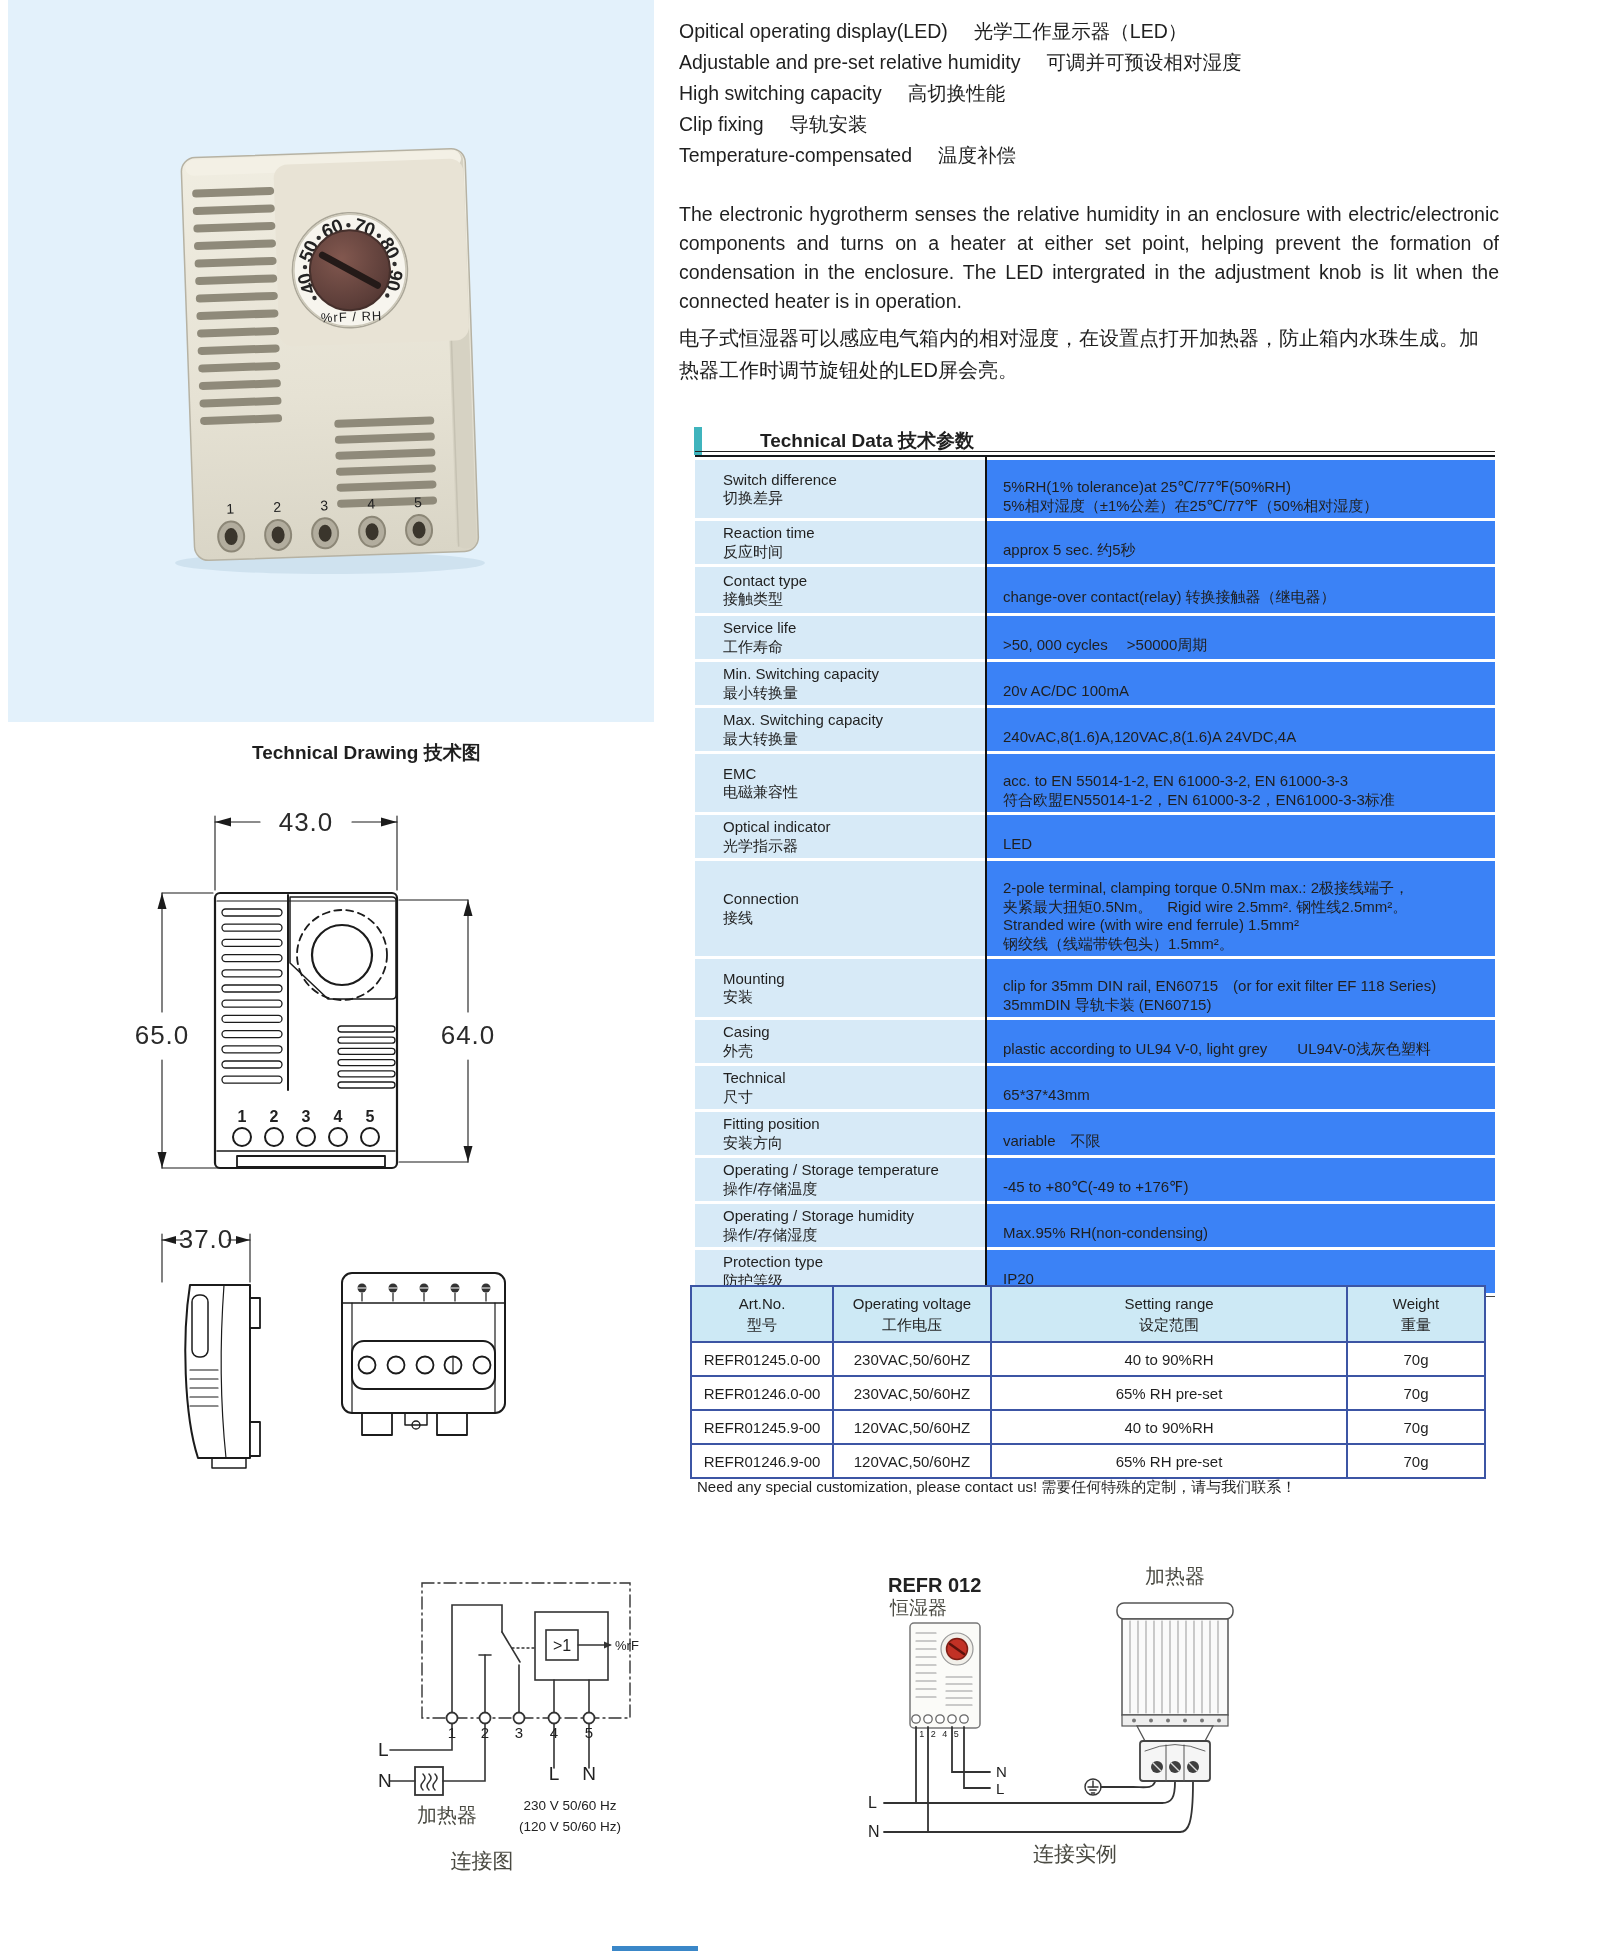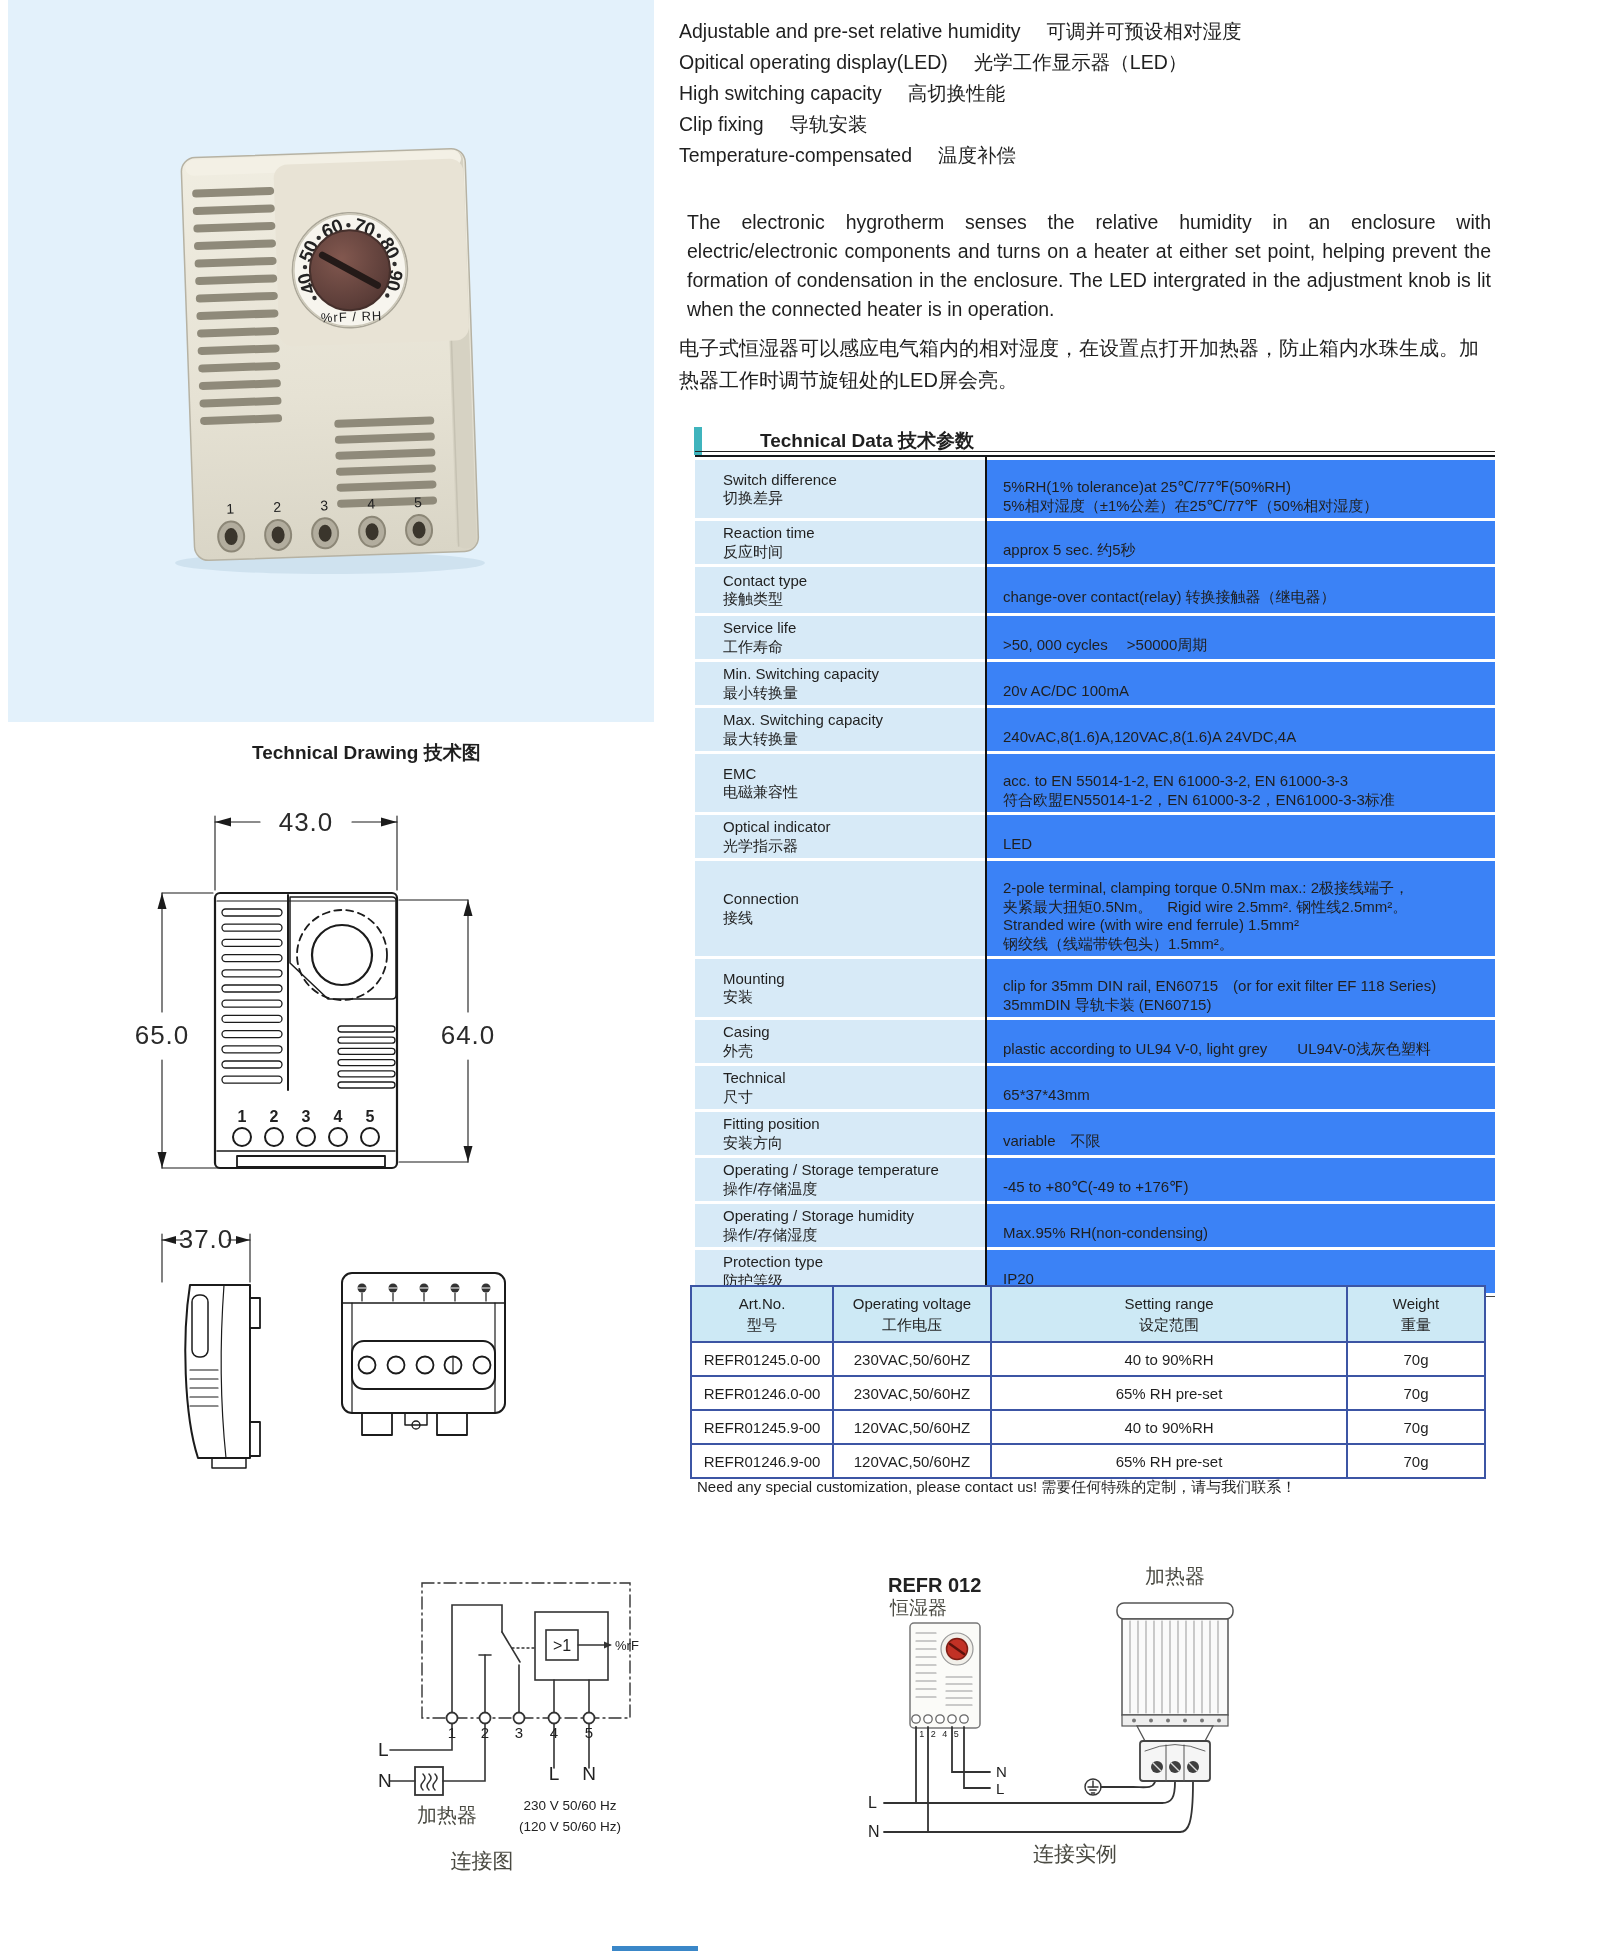--- a/index.html
+++ b/index.html
@@ -7,21 +7,21 @@
        font-family:"Liberation Sans","DejaVu Sans",sans-serif;color:#1f1f1f;}
   .abs{position:absolute;}
   
   .photo-panel{left:8px;top:0;width:646px;height:722px;background:#e3f1fb;}
   
   .features{left:679px;top:16px;width:820px;}
   .feature-line{font-size:19.5px;line-height:31px;white-space:nowrap;}
   .feature-line .zh{margin-left:26px;}
   
   .description{left:679px;top:200px;width:820px;}
-  .desc-en{font-size:19.5px;line-height:29px;text-align:justify;margin:8px;}
+  .desc-en{font-size:19.5px;line-height:29px;text-align:justify;margin:0;}
   .desc-zh{font-size:20px;line-height:32px;margin:6px 14px 0 0;}
   
   .tech-header{left:694px;top:426px;width:801px;height:30px;display:flex;align-items:center;gap:48px;}
   .teal-bar{width:8px;height:28px;background:#3fb4bd;margin-right:10px;flex:0 0 auto;}
   .tech-title{font-size:19px;font-weight:bold;}
   
   .tech-table{left:695px;top:455px;width:800px;border-top:2.5px solid #15181c;
               border-bottom:1px solid #444;position:absolute;padding-top:3px;}
   .tech-table::before{content:"";position:absolute;left:0;right:0;top:-6px;height:1px;background:#222;}
   .t-divider{position:absolute;left:290px;top:0;bottom:0;width:2px;background:#111;}
@@ -142,22 +142,22 @@
             <ellipse cx="152" cy="425" rx="6.5" ry="8.5"></ellipse>
           <ellipse cx="199" cy="425" rx="6.5" ry="8.5"></ellipse>
             <ellipse cx="246" cy="425" rx="6.5" ry="8.5"></ellipse>
           <ellipse cx="293" cy="425" rx="6.5" ry="8.5"></ellipse>
         </g>
       </g>
     </g>
   </svg>
 
   <div class="abs features">
+    <div class="feature-line"><span>Opitical operating display(LED)</span><span class="zh">光学工作显示器（LED）</span></div>
     <div class="feature-line"><span>Adjustable and pre-set relative humidity</span><span class="zh">可调并可预设相对湿度</span></div>
-    <div class="feature-line"><span>Opitical operating display(LED)</span><span class="zh">光学工作显示器（LED）</span></div>
     <div class="feature-line"><span>High switching capacity</span><span class="zh">高切换性能</span></div>
     <div class="feature-line"><span>Clip fixing</span><span class="zh">导轨安装</span></div>
     <div class="feature-line"><span>Temperature-compensated</span><span class="zh">温度补偿</span></div>
   </div>
 
   <div class="abs description">
     <p class="desc-en">The electronic hygrotherm senses the relative humidity in an enclosure with electric/electronic components and turns on a heater at either set point, helping prevent the formation of condensation in the enclosure. The LED intergrated in the adjustment knob is lit when the connected heater is in operation.</p>
     <p class="desc-zh">电子式恒湿器可以感应电气箱内的相对湿度，在设置点打开加热器，防止箱内水珠生成。加热器工作时调节旋钮处的LED屏会亮。</p>
   </div>
 

